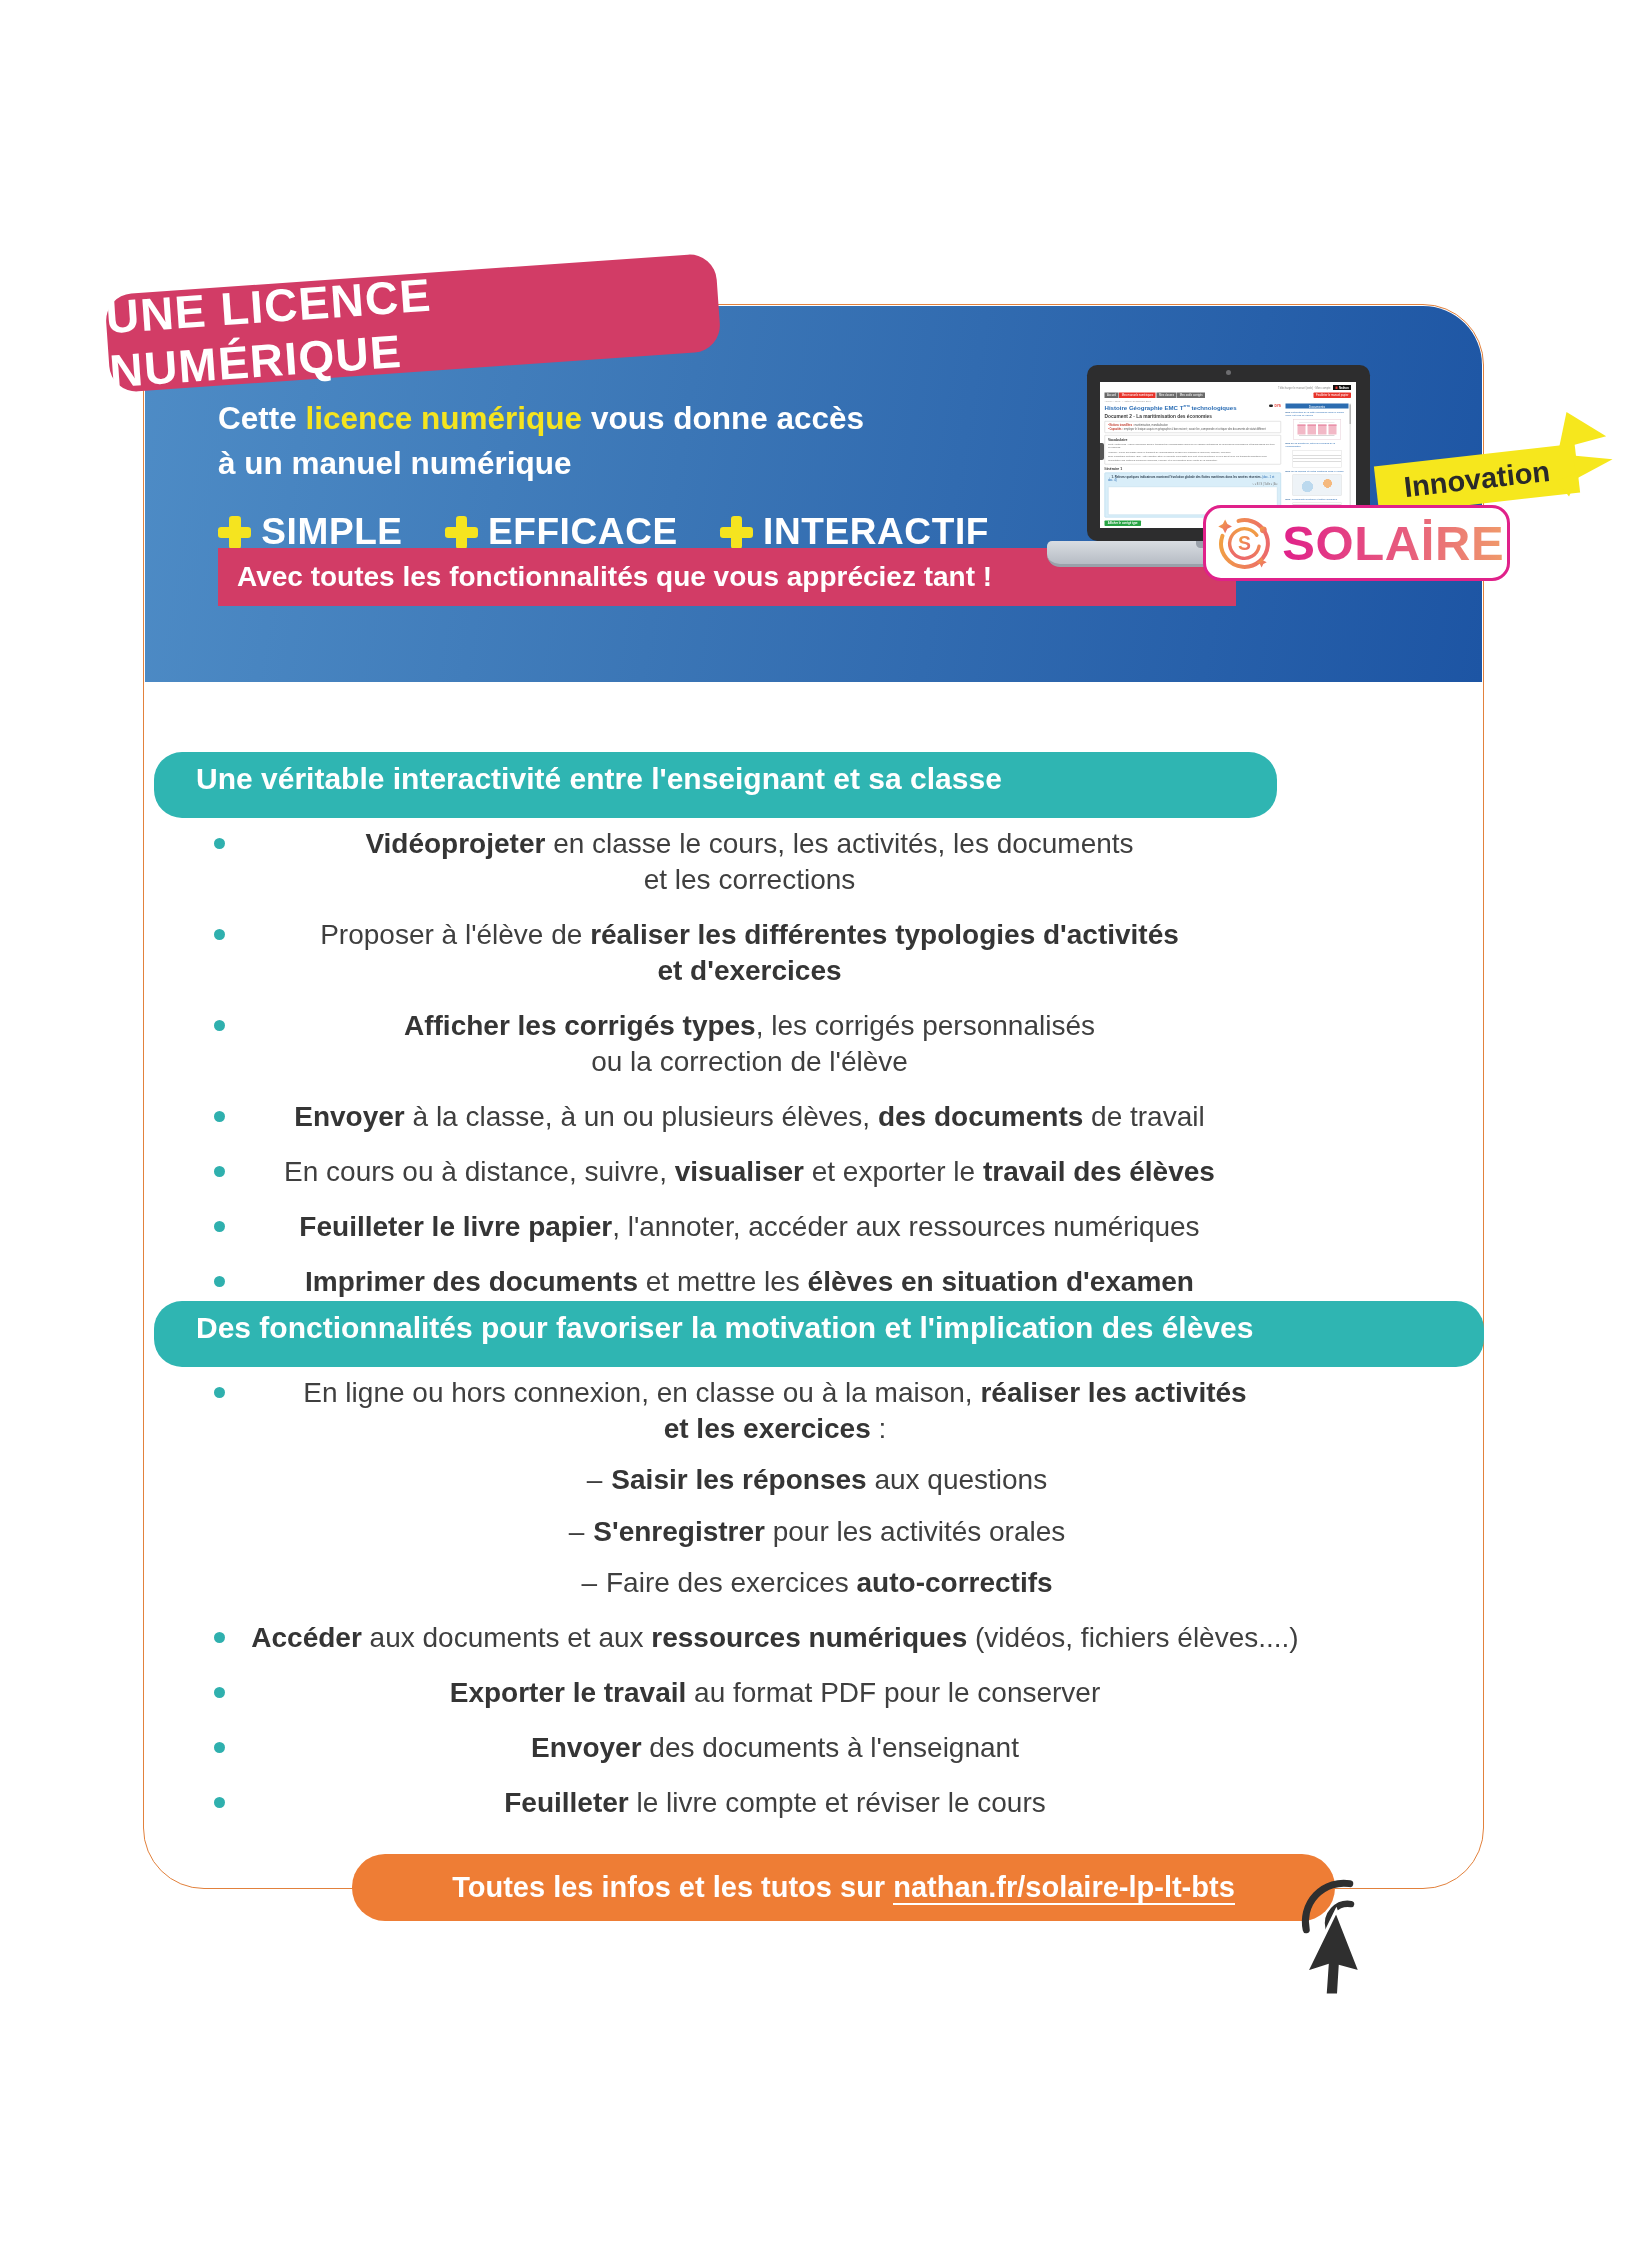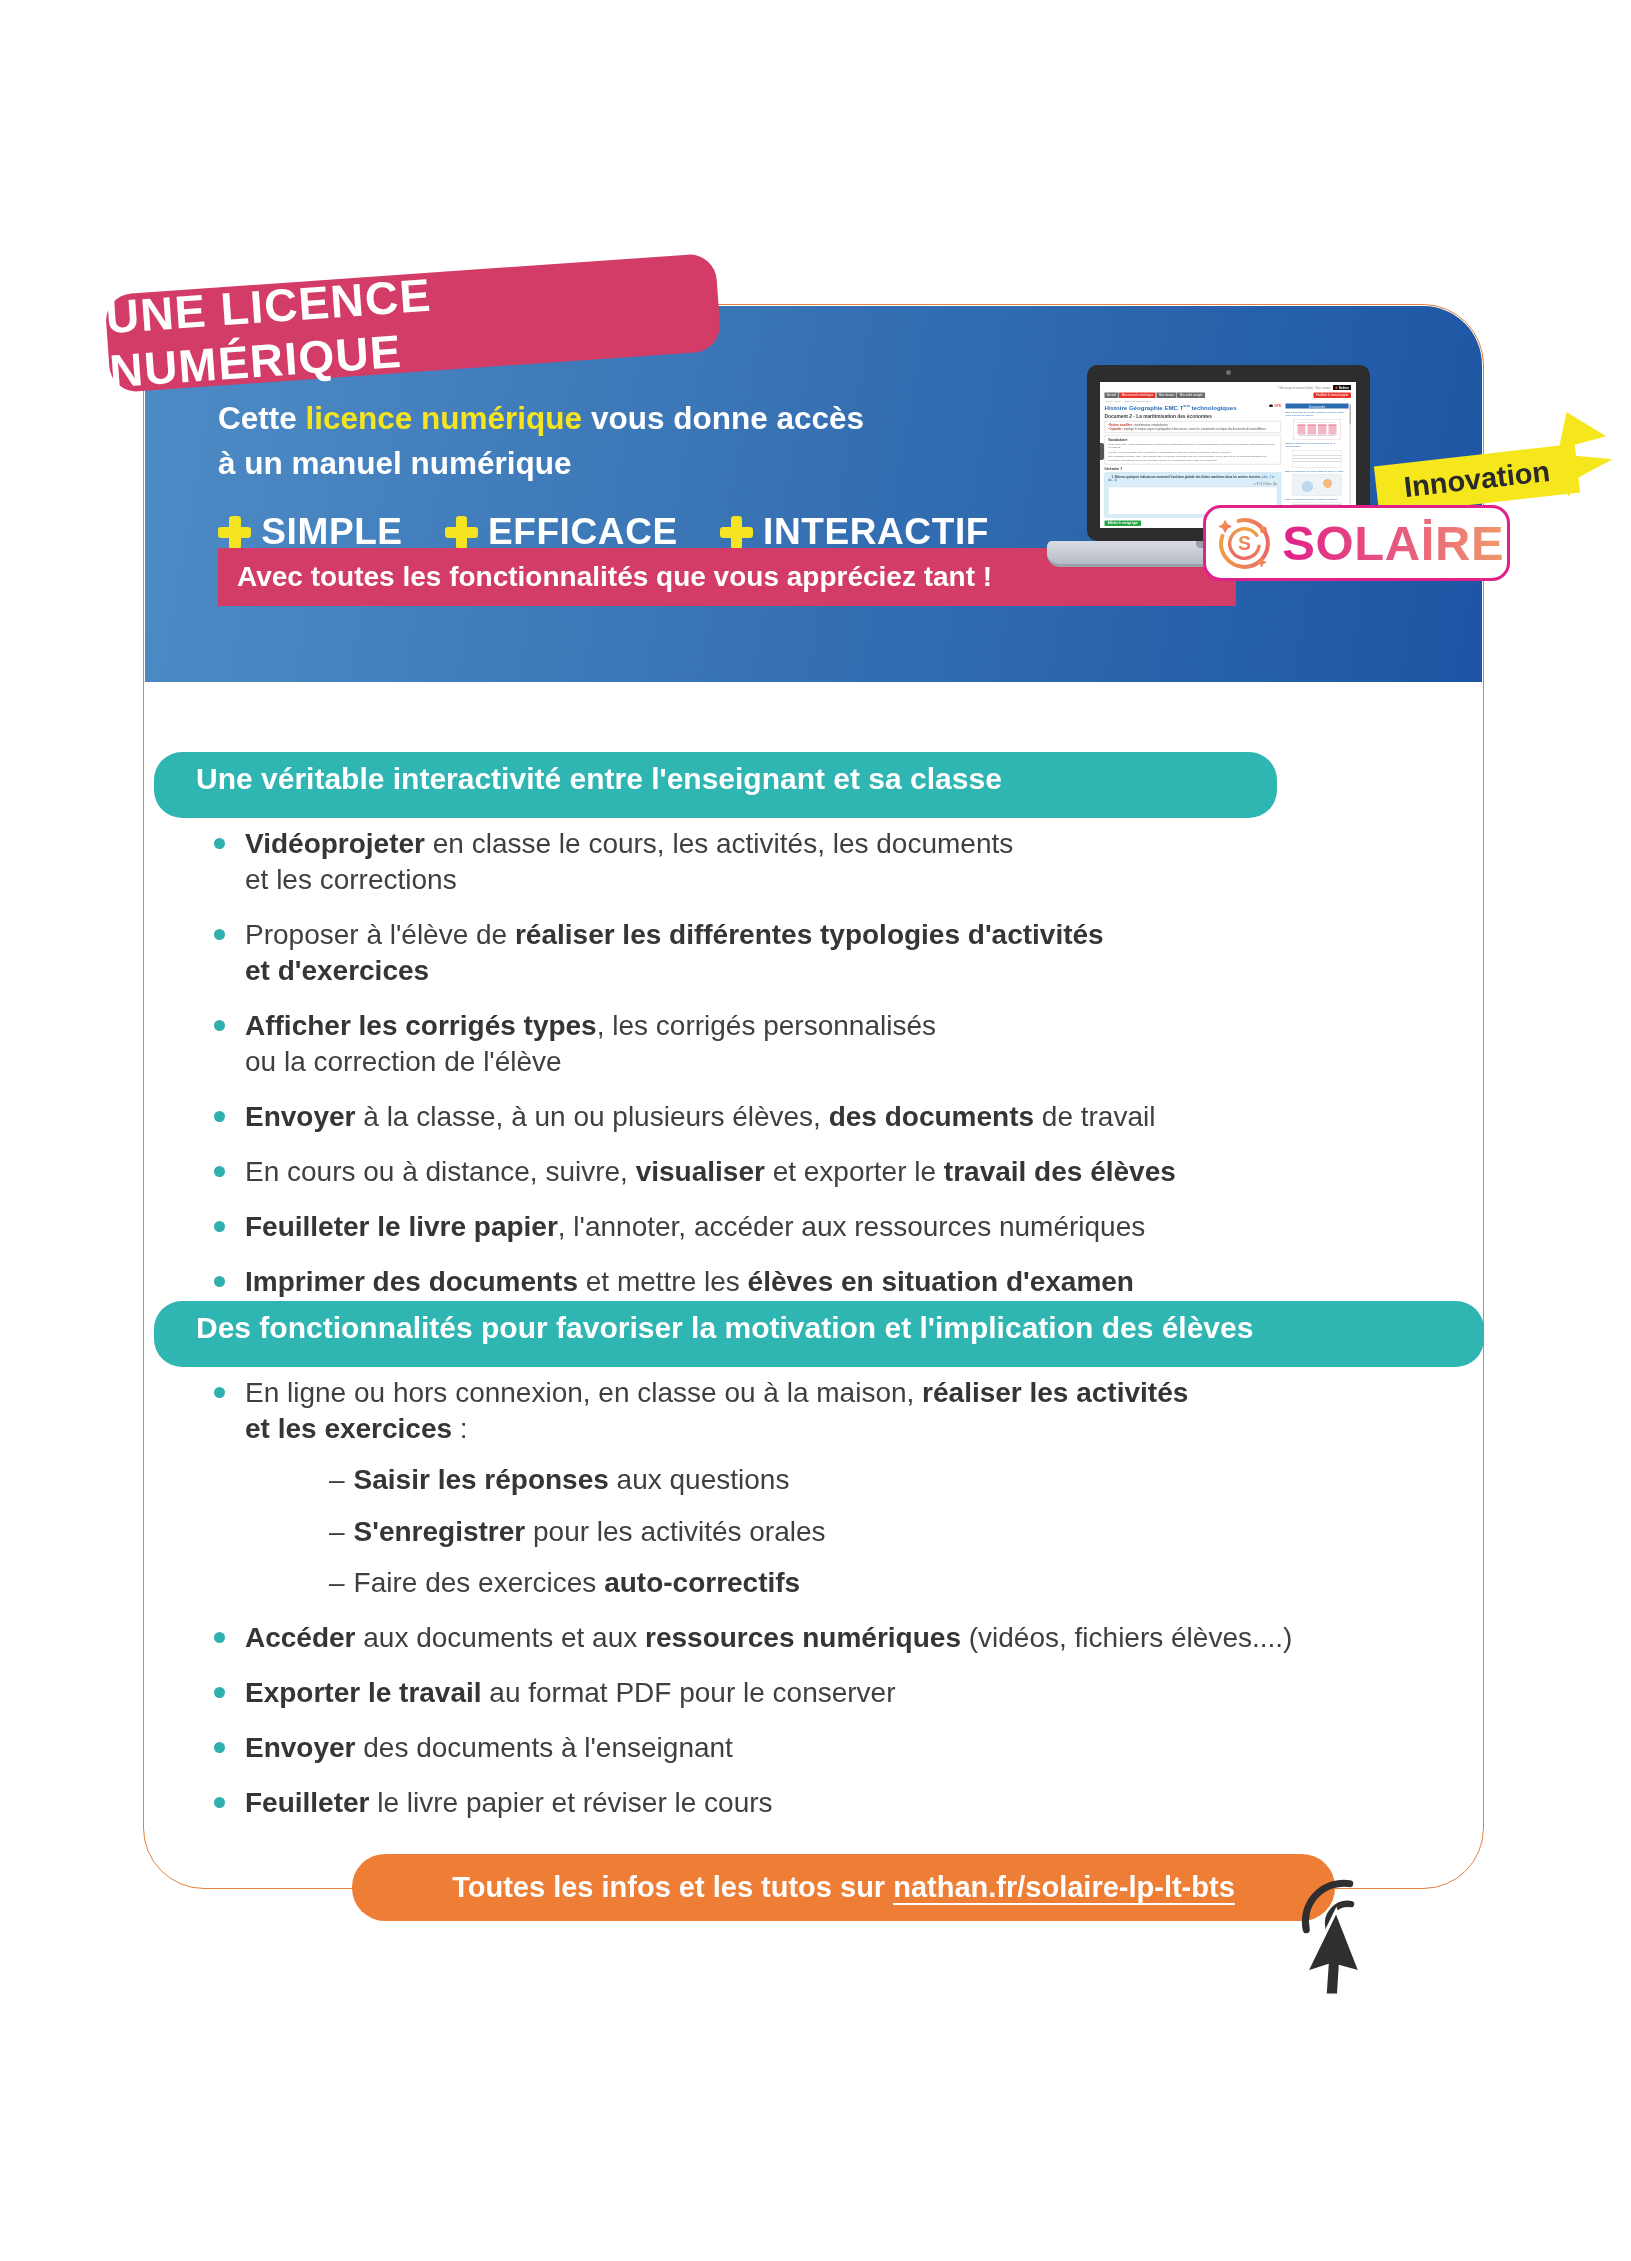--- a/index.html
+++ b/index.html
@@ -107,21 +107,21 @@
   .teal-h{position:absolute;background:#2fb5b2;border-radius:28px;height:66px;color:#fff;
           font-size:30px;font-weight:800;line-height:54px;padding-left:42px;box-sizing:border-box;
           white-space:nowrap;overflow:hidden;}
   #sec-h-0{left:154px;top:752px;width:1123px;}
   #sec-h-1{left:154px;top:1301px;width:1330px;}
 
   
   .blist{position:absolute;list-style:none;margin:0;padding:0;font-size:28px;line-height:36px;color:#3f3f3f;}
   #list-0{left:213px;top:826px;width:1041px;}
   #list-1{left:213px;top:1375px;width:1092px;}
-  .blist>li{position:relative;padding-left:32px;margin:0 0 19px 0;}
+  .blist>li{position:relative;padding-left:32px;margin:0 0 19px 0;text-align:center;}
   .blist strong{color:#353535;}
   .bdot{position:absolute;left:1.3px;top:12.2px;width:11px;height:11px;border-radius:50%;background:#2fb0ae;}
   .subs{list-style:none;margin:15.4px 0 5.1px 84px;padding:0;}
   .subs li{margin:0 0 15.4px 0;}
   .dash{margin-right:9px;}
 
   
   .footer-pill{position:absolute;left:352px;top:1854px;width:983px;height:67px;background:#ee7d35;
                border-radius:33px;display:flex;align-items:center;justify-content:center;
                color:#fff;font-size:29px;font-weight:700;z-index:5;}
@@ -316,21 +316,21 @@
   </div>
   <ul class="blist" id="list-1">
       <li><span class="bdot"></span><span>En ligne ou hors connexion, en classe ou à la maison, </span><strong>réaliser les activités</strong><br><strong>et les exercices</strong><span> :</span><ul class="subs">
           <li><span class="dash">–</span><strong>Saisir les réponses</strong><span> aux questions</span></li>
           <li><span class="dash">–</span><strong>S'enregistrer</strong><span> pour les activités orales</span></li>
           <li><span class="dash">–</span><span>Faire des exercices </span><strong>auto-correctifs</strong></li>
         </ul></li>
       <li><span class="bdot"></span><strong>Accéder</strong><span> aux documents et aux </span><strong>ressources numériques</strong><span> (vidéos, fichiers élèves....)</span></li>
       <li><span class="bdot"></span><strong>Exporter le travail</strong><span> au format PDF pour le conserver</span></li>
       <li><span class="bdot"></span><strong>Envoyer</strong><span> des documents à l'enseignant</span></li>
-      <li><span class="bdot"></span><strong>Feuilleter</strong><span> le livre papier et réviser le cours</span></li>
+      <li><span class="bdot"></span><strong>Feuilleter</strong><span> le livre compte et réviser le cours</span></li>
     </ul>
 
   <div class="footer-pill">
     <span>
       <span>Toutes les infos et les tutos sur </span><a href="#">nathan.fr/solaire-lp-lt-bts</a>
     </span>
   </div>
   <svg class="cursor" width="96" height="132" viewBox="0 0 150 205">
     <path d="M84,16 A60,60 0 0 0 16,88" stroke="#2f2f2f" stroke-width="11" fill="none" stroke-linecap="round"></path>
     <path d="M86,48 A31,31 0 0 0 51,86" stroke="#2f2f2f" stroke-width="10" fill="none" stroke-linecap="round"></path>

